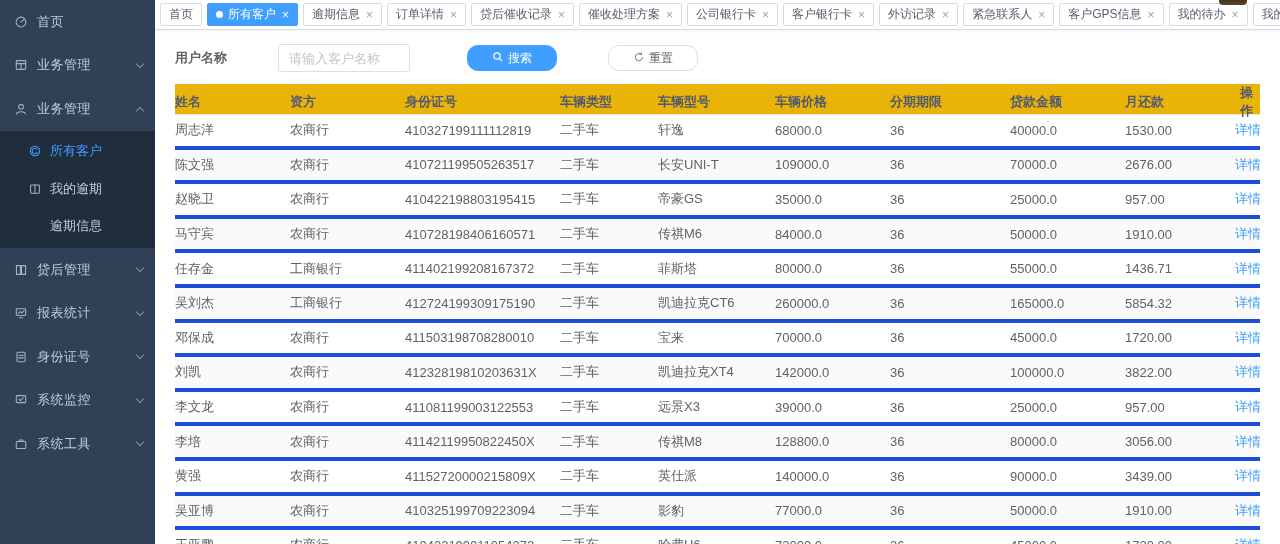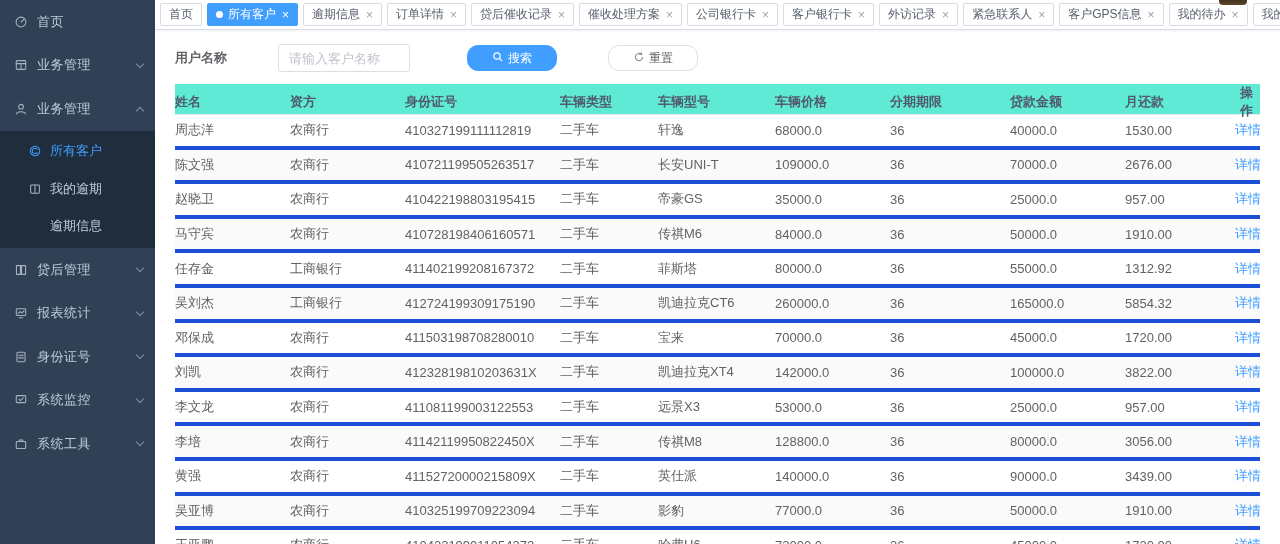--- a/index.html
+++ b/index.html
@@ -53,21 +53,21 @@
   .btn { height:26px; border-radius:11px; font-size:12px; display:inline-flex;
     align-items:center; gap:4px; padding:0 24px; cursor:pointer; border:1px solid transparent; }
   .btn-primary { background:#409eff; border-color:#409eff; color:#fff; margin-left:18px; }
   .btn-plain { background:#fff; border-color:#dcdfe6; color:#606266; margin-left:12px; }
 
   
   .table { margin:12px 20px 0 20px; font-size:13px; color:#606266; }
   .tr { display:grid;
     grid-template-columns:115px 115px 155px 98px 117px 115px 120px 115px 110px 1fr;
     align-items:center; height:34.6px; border-bottom:4px solid #1d4ed8; }
-  .tr.head { height:31px; background:#5eead4; color:#515a6e; font-weight:700;
+  .tr.head { height:31px; background:#eab308; color:#515a6e; font-weight:700;
     border-bottom:1px solid #e6e9ee; }
   .tr.stripe { background:#fafafa; }
   .td { padding-right:6px; overflow:hidden; white-space:nowrap; }
   .td.right, .th.right { text-align:center; padding-right:2px; }
   .detail-link { color:#409eff; cursor:pointer; text-decoration:none; }
 </style>
 </head>
 <body>
 
 <aside class="sidebar">
@@ -326,21 +326,21 @@
         </div>
         <div class="tr">
           <div class="td">任存金</div>
           <div class="td">工商银行</div>
           <div class="td">411402199208167372</div>
           <div class="td">二手车</div>
           <div class="td">菲斯塔</div>
           <div class="td">80000.0</div>
           <div class="td">36</div>
           <div class="td">55000.0</div>
-          <div class="td">1312.92</div>
+          <div class="td">1436.71</div>
           <div class="td right"><a class="detail-link">详情</a></div>
         </div>
         <div class="tr stripe">
           <div class="td">吴刘杰</div>
           <div class="td">工商银行</div>
           <div class="td">412724199309175190</div>
           <div class="td">二手车</div>
           <div class="td">凯迪拉克CT6</div>
           <div class="td">260000.0</div>
           <div class="td">36</div>
@@ -371,21 +371,21 @@
           <div class="td">100000.0</div>
           <div class="td">3822.00</div>
           <div class="td right"><a class="detail-link">详情</a></div>
         </div>
         <div class="tr">
           <div class="td">李文龙</div>
           <div class="td">农商行</div>
           <div class="td">411081199003122553</div>
           <div class="td">二手车</div>
           <div class="td">远景X3</div>
-          <div class="td">53000.0</div>
+          <div class="td">39000.0</div>
           <div class="td">36</div>
           <div class="td">25000.0</div>
           <div class="td">957.00</div>
           <div class="td right"><a class="detail-link">详情</a></div>
         </div>
         <div class="tr stripe">
           <div class="td">李培</div>
           <div class="td">农商行</div>
           <div class="td">41142119950822450X</div>
           <div class="td">二手车</div>

